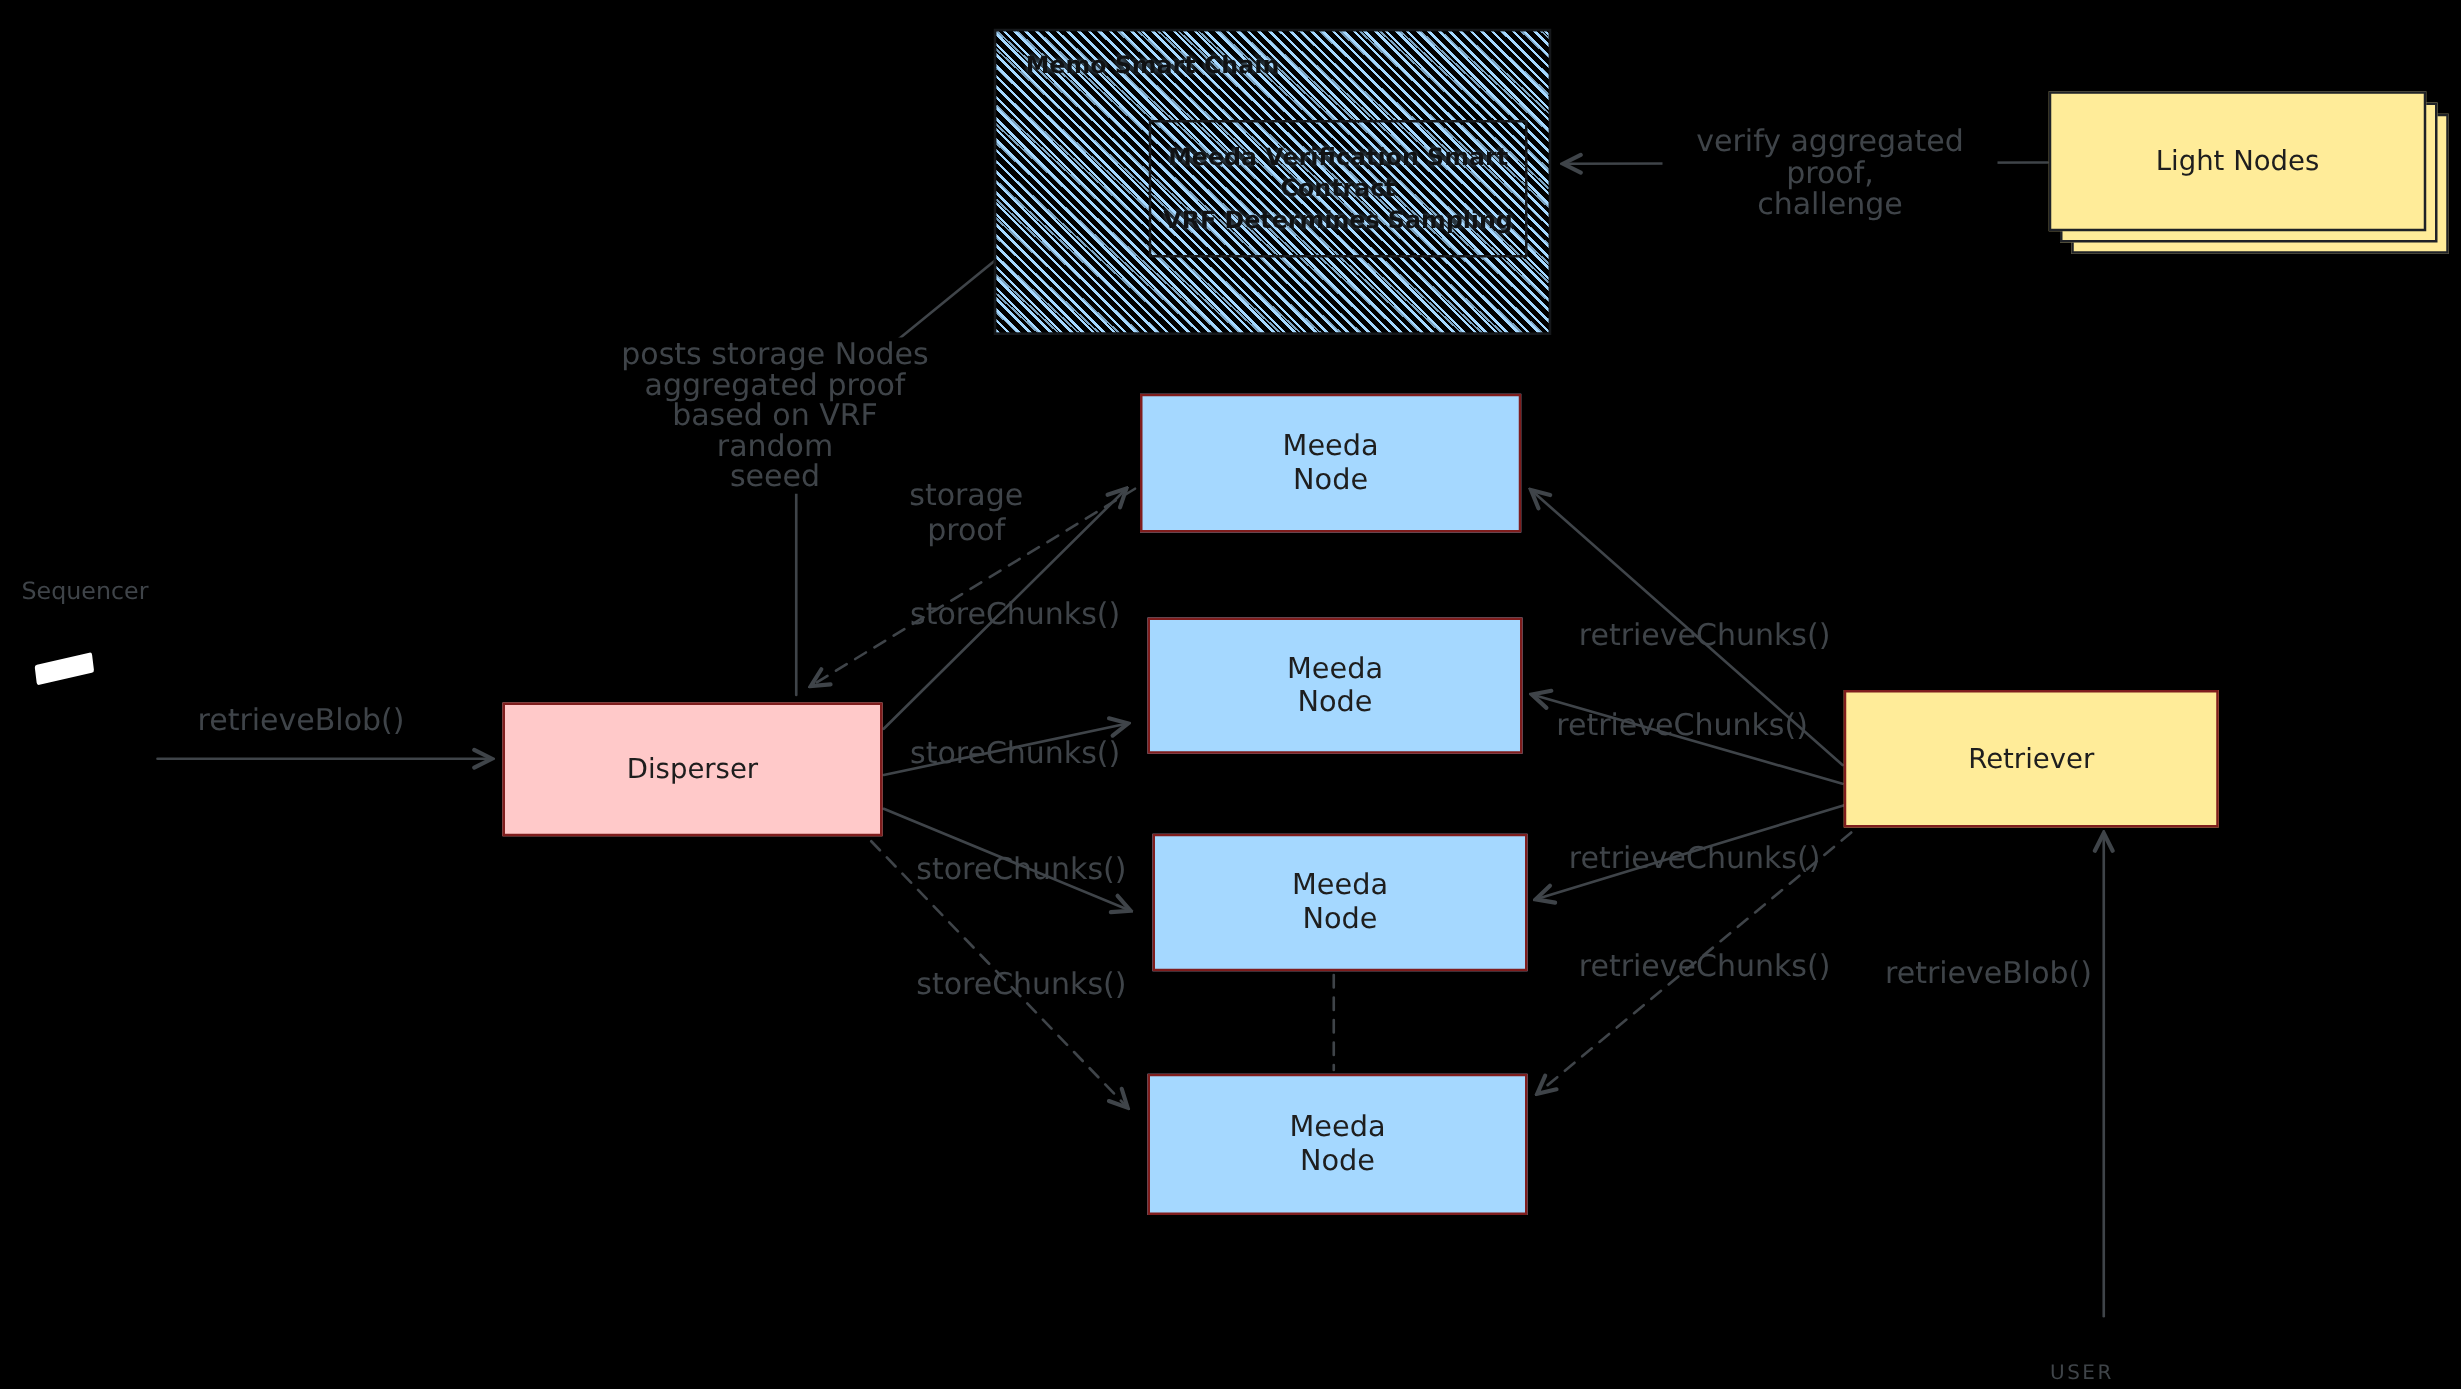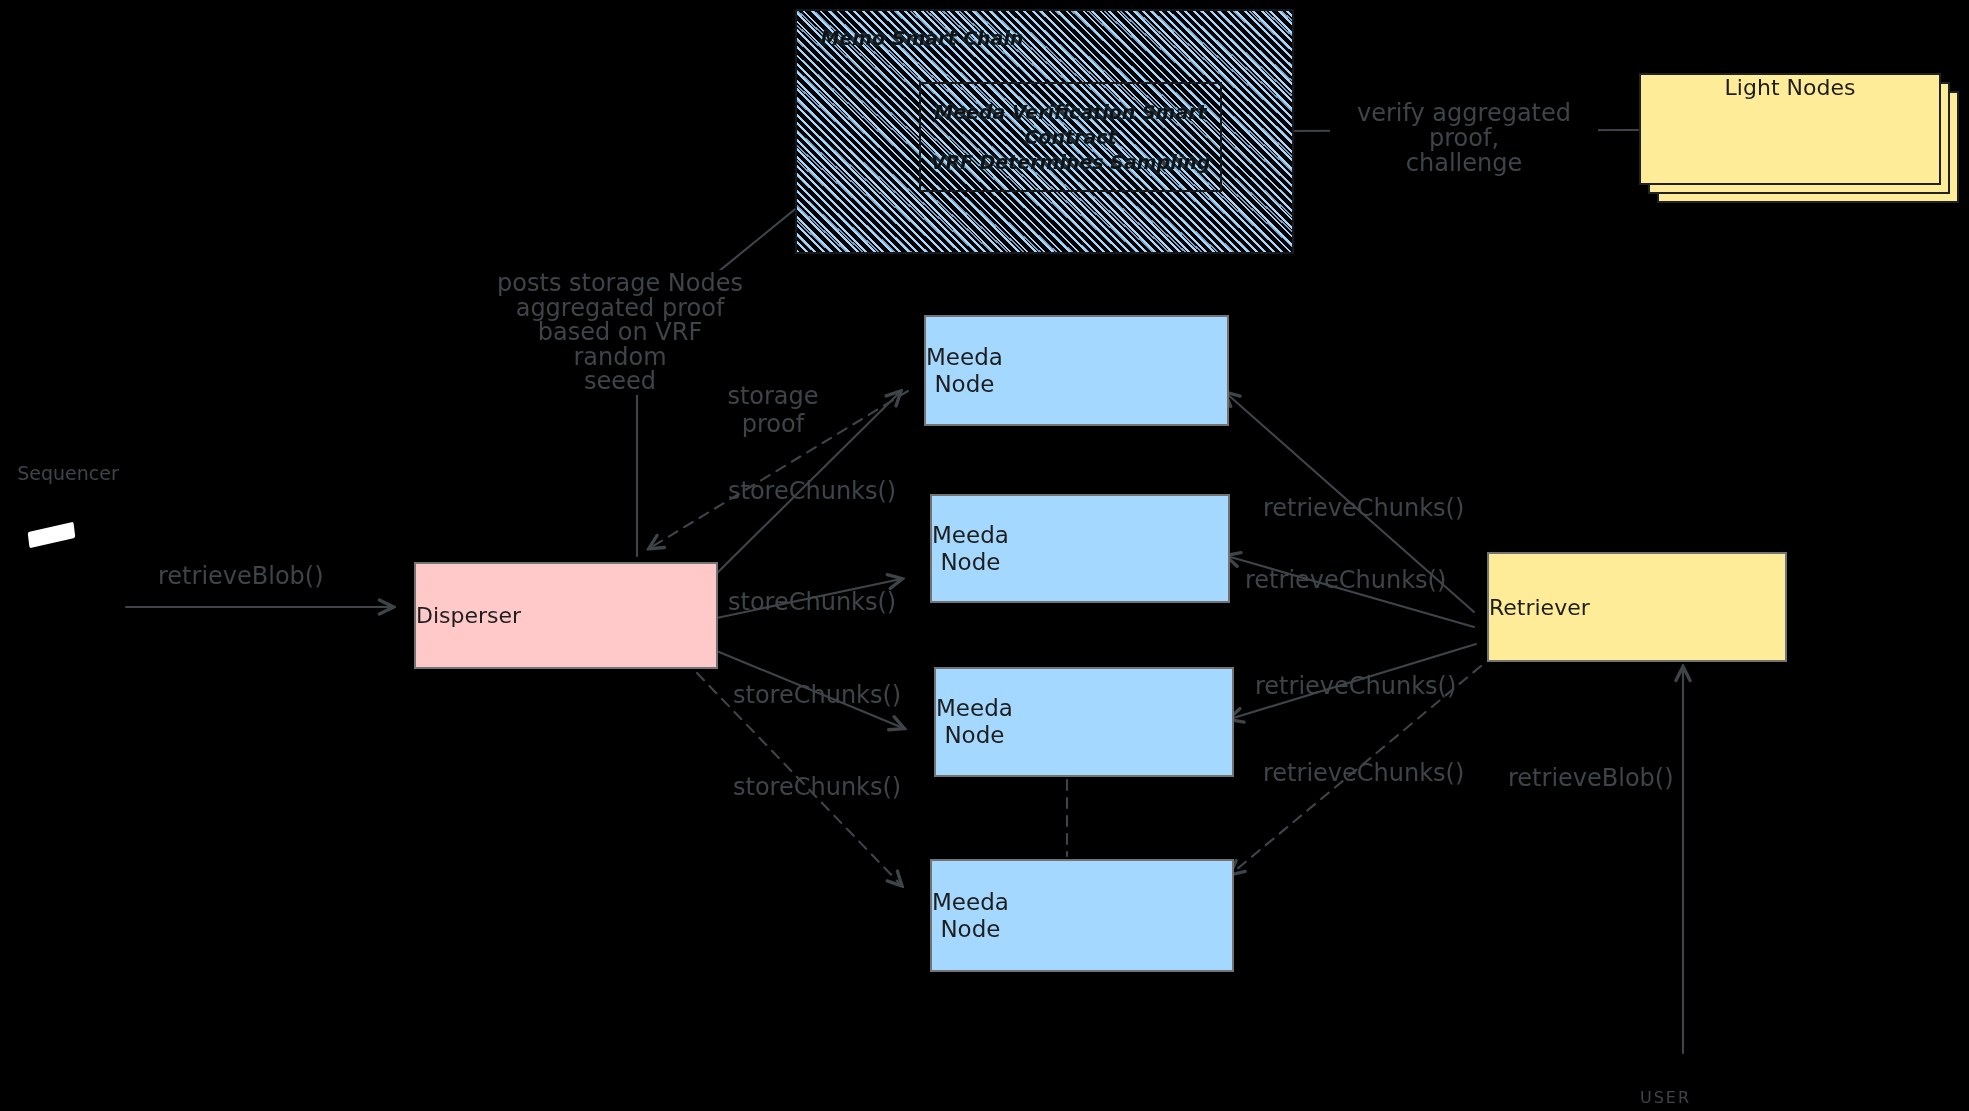--- a/index.html
+++ b/index.html
@@ -3,22 +3,22 @@
 <meta charset="utf-8">
 <style>
   html,body{margin:0;padding:0;background:#000;}
   .canvas{
     position:relative;width:1969px;height:1111px;background:#000;overflow:hidden;
     font-family:"DejaVu Sans",sans-serif;
   }
   .edges{position:absolute;left:0;top:0;z-index:1;}
   .edges path{stroke:#3f4449;stroke-width:2.1;fill:none;stroke-linecap:round;}
   .edges path.dashed{stroke-dasharray:10 8;}
-  .box{position:absolute;z-index:2;display:flex;align-items:center;
-       border:2px solid #737373;box-sizing:border-box;color:#1e1e1e;margin-left:12px;}
+  .box{position:absolute;z-index:2;display:flex;align-items:center;justify-content:center;
+       border:2px solid #7f1d1d;box-sizing:border-box;color:#1e1e1e;}
   .box .blabel{text-align:center;white-space:pre-line;line-height:27px;font-size:23px;color:#1e1e1e;}
   .blue{background:#a5d8ff;}
   .pink{background:#ffc9c9;}
   .yellow{background:#ffec99;}
   .chain{
     position:absolute;z-index:2;box-sizing:border-box;border:2px solid #16181b;
     background-color:#000;
     background-image:
       repeating-linear-gradient(45deg,#a5d8ff 0px,#a5d8ff 2px,transparent 2px,transparent 6px),
       repeating-linear-gradient(43deg,rgba(165,216,255,.75) 0px,rgba(165,216,255,.75) 1.5px,transparent 1.5px,transparent 11px);
@@ -31,21 +31,21 @@
   .contract{
     position:absolute;box-sizing:border-box;border:2px solid #17191c;background:transparent;
     display:flex;align-items:center;justify-content:center;
   }
   .contract .ctext{
     text-align:center;white-space:pre-line;font-size:19px;line-height:25px;font-weight:bold;
     color:#101214;text-shadow:0 0 4px rgba(165,216,255,.55);
   }
   .stack{position:absolute;z-index:2;}
   .stack .layer{position:absolute;background:#ffec99;border:2px solid #1f2227;box-sizing:border-box;}
-  .stack .front{display:flex;justify-content:center;z-index:2;}
+  .stack .front{display:flex;align-items:center;justify-content:center;z-index:2;}
   .stack .front span{font-size:22px;color:#1e1e1e;}
   .elabel{
     position:absolute;z-index:3;color:#3f4449;font-size:24px;text-align:center;
     white-space:pre-line;
   }
   .masked{background:#000;padding:1px 3px;}
   .laptop{
     position:absolute;z-index:2;background:#fff;border-radius:2px;
     transform:rotate(-13deg) skewX(-6deg);
   }
@@ -71,21 +71,21 @@
     <path class="dashed" d="M908,391 L650,548" marker-end="url(#ah)"></path>
     <path d="M1474,612 L1226,393" marker-end="url(#ah)"></path>
     <path d="M1474,627 L1227,556" marker-end="url(#ah)"></path>
     <path d="M1476,644 L1230,719" marker-end="url(#ah)"></path>
     <path class="dashed" d="M1481,666 L1231,874" marker-end="url(#ah)"></path>
     <path d="M1638,130 L1252,131" marker-end="url(#ah)"></path>
     <path d="M1683,1053 L1683,668" marker-end="url(#ah)"></path>
     <path class="dashed" d="M1067,780 L1067,856"></path>
   </svg>
 
-  <div class="chain" style="left:795px;top:9px;width:499px;height:245px;font-style:italic;">
+  <div class="chain" style="left:795px;top:23px;width:446px;height:245px;">
     <div class="chain-title">Memo Smart Chain</div>
     <div class="contract" style="left:122px;top:71px;width:303px;height:110px;">
       <div class="ctext">Meeda Verification Smart
 Contract
 VRF Determines Sampling</div>
     </div>
   </div>
 
   <div class="stack" style="left:1639px;top:73px;width:302px;height:112px;">
     <div class="layer" style="left:18px;top:18px;width:302px;height:112px;"></div>

